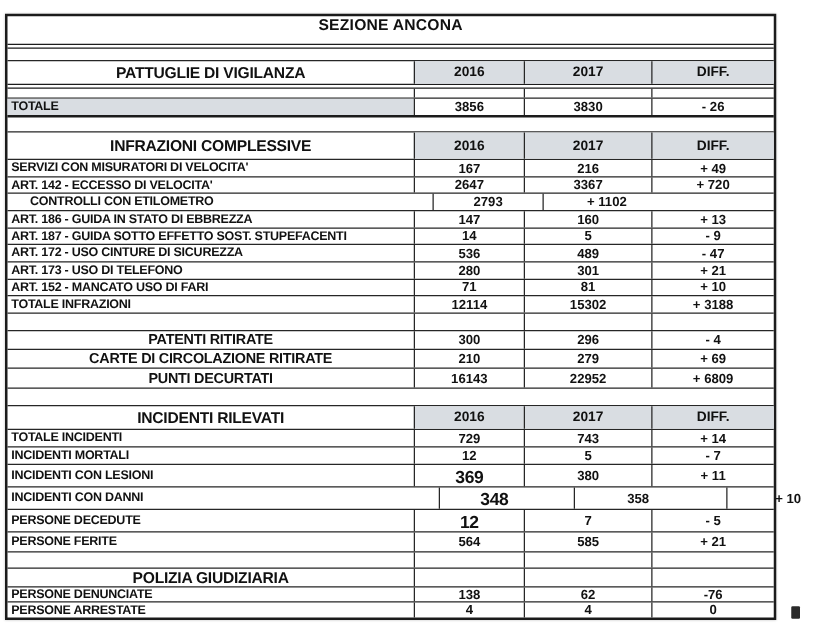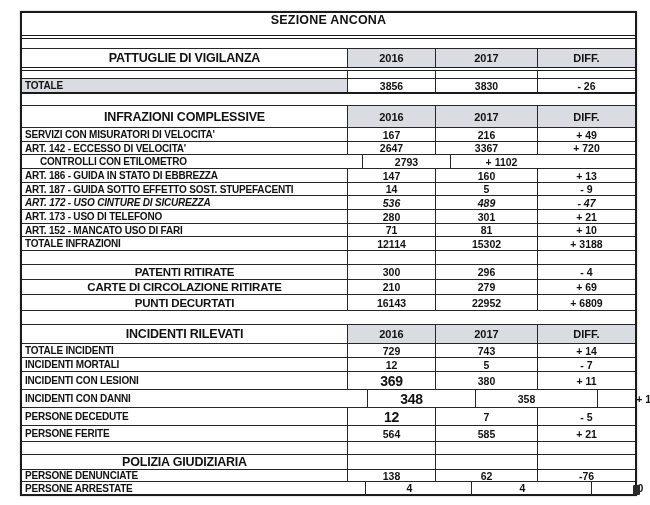--- a/index.html
+++ b/index.html
@@ -3,32 +3,32 @@
 <meta charset="utf-8">
 <style>
   html,body{margin:0;padding:0;}
   body{
     width:650px;height:505px;position:relative;overflow:hidden;
     background:#ffffff;
     font-family:"Liberation Sans", sans-serif;
     color:#111;
   }
   .doc-table{
-    position:absolute;left:20px;top:11px;width:613px;
+    position:absolute;left:4px;top:11px;width:613px;
     border:2.5px solid #1b1b1b;
     background:#fff;
     box-shadow:0 0 2px rgba(0,0,0,.25);
   }
   .trow{
     display:grid;
     grid-template-columns:325px 88px 102px 98px;
     border-bottom:1.4px solid #262626;
     box-sizing:border-box;
   }
-  .trow:last-child{border-bottom:none;gap:18px;}
+  .trow:last-child{border-bottom:none;}
   .trow.full{display:block;}
   .c{
     display:flex;align-items:center;overflow:hidden;white-space:nowrap;
     box-sizing:border-box;
   }
   .c + .c{border-left:1.6px solid #262626;}
   .lbl{
     font-weight:bold;font-size:10px;letter-spacing:-0.2px;
     padding-left:3px;justify-content:flex-start;
   }
@@ -116,21 +116,21 @@
         <div class="c num">147</div>
         <div class="c num">160</div>
         <div class="c num">+ 13</div>
       </div>
       <div class="trow" style="height: 13px;">
         <div class="c lbl">ART. 187 - GUIDA SOTTO EFFETTO SOST. STUPEFACENTI</div>
         <div class="c num">14</div>
         <div class="c num">5</div>
         <div class="c num">- 9</div>
       </div>
-      <div class="trow" style="height: 14px; font-style: italic;">
+      <div class="trow" style="height: 14px;">
         <div class="c lbl">ART. 172 - USO CINTURE DI SICUREZZA</div>
         <div class="c num">536</div>
         <div class="c num">489</div>
         <div class="c num">- 47</div>
       </div>
       <div class="trow" style="height: 14px;">
         <div class="c lbl">ART. 173 - USO DI TELEFONO</div>
         <div class="c num">280</div>
         <div class="c num">301</div>
         <div class="c num">+ 21</div>

